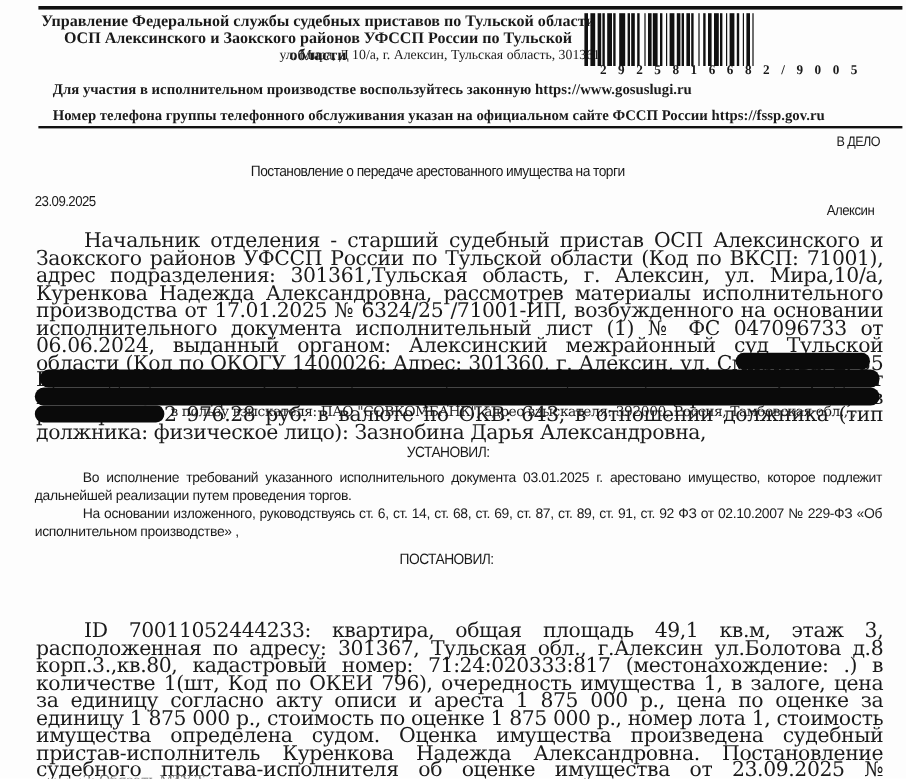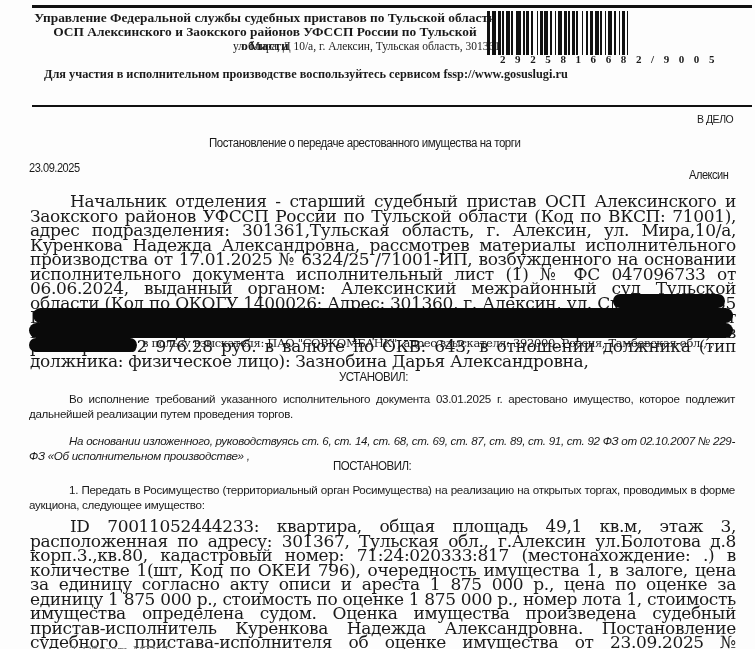--- a/index.html
+++ b/index.html
@@ -91,41 +91,41 @@
         <div style="width: 1px; height: 44px; background: rgb(17, 17, 17);"></div>
         <div style="width: 2px; height: 44px; background: transparent;"></div>
         <div style="width: 3px; height: 44px; background: rgb(17, 17, 17);"></div>
         <div style="width: 2px; height: 44px; background: transparent;"></div>
         <div style="width: 1px; height: 44px; background: rgb(17, 17, 17);"></div>
         <div style="width: 2px; height: 44px; background: transparent;"></div>
       </div>
   </div>
   <div class="bar-num">2925816682/9005</div>
 
-  <div class="notice" style="top:67px;">Для участия в исполнительном производстве воспользуйтесь сервисом fssp://www.gosuslugi.ru</div>
+  <div class="notice" style="top:67px;">Для участия в исполнительном производстве воспользуйтесь законную https://www.gosuslugi.ru</div>
+  <div class="notice" style="top:89px;">Номер телефона группы телефонного обслуживания указан на официальном сайте ФССП России https://fssp.gov.ru</div>
 
   <div class="rule-bottom"></div>
 
   <div class="abs sans-cond" style="left:697px; top:113px;">В ДЕЛО</div>
   <div class="abs sans-cond" style="left:209px; top:136px; font-size:12.5px;">Постановление о передаче арестованного имущества на торги</div>
   <div class="abs sans-cond" style="left:29px; top:161px; font-size:12px;">23.09.2025</div>
   <div class="abs sans-cond" style="left:689px; top:168px; font-size:12px;">Алексин</div>
 
   <div class="body-text indent" style="top:194px;">Начальник отделения - старший судебный пристав ОСП Алексинского и Заокского районов УФССП России по Тульской области (Код по ВКСП: 71001), адрес подразделения: 301361,Тульская область, г. Алексин, ул. Мира,10/а, Куренкова Надежда Александровна, рассмотрев материалы исполнительного производства от 17.01.2025 № 6324/25 /71001-ИП, возбужденного на основании исполнительного документа исполнительный лист (1) № ФС 047096733 от 06.06.2024, выданный органом: Алексинский межрайонный суд Тульской области (Код по ОКОГУ 1400026; Адрес: 301360, г. Алексин, ул. Смирнова, д. 35 В) по делу № 2-665/24, вступившему в законную силу 01.07.2024, предмет исполнения: Задолженность по кредитным платежам (кроме ипотеки) в размере: 832 976.28 руб. в валюте по ОКВ: 643, в отношении должника (тип должника: физическое лицо): Зазнобина Дарья Александровна,</div>
 
   <div class="redact" style="left:613px; top:294px; width:112px; height:14px;"></div>
   <div class="redact" style="left:33px; top:308px; width:700px; height:15px;"></div>
   <div class="redact" style="left:29px; top:323px; width:704px; height:15px;"></div>
   <div class="redact" style="left:29px; top:338px; width:108px; height:14px;"></div>
 
   <div class="abs" style="left:142px; top:336px; width:600px; font-family:'DejaVu Serif', serif; font-size:11.5px; letter-spacing:-0.35px; white-space:nowrap;">в пользу взыскателя: ПАО "СОВКОМБАНК", адрес взыскателя: 392000, Россия, Тамбовская обл., ,</div>
 
   <div class="abs sans-cond" style="left:339px; top:370px; font-size:12.5px;">УСТАНОВИЛ:</div>
   <div class="abs" style="left:29px; top:391px; width:706px; font-family:'Liberation Sans', sans-serif; font-size:11.6px; line-height:15px; text-align:justify; text-indent:40px; letter-spacing:-0.3px;">Во исполнение требований указанного исполнительного документа 03.01.2025 г. арестовано имущество, которое подлежит дальнейшей реализации путем проведения торгов.</div>
-  <div class="abs" style="left:29px; top:433px; width:706px; font-family:'Liberation Sans', sans-serif; font-size:11.6px; line-height:15px; text-align:justify; text-indent:40px; letter-spacing:-0.3px;font-style:italic;">На основании изложенного, руководствуясь ст. 6, ст. 14, ст. 68, ст. 69, ст. 87, ст. 89, ст. 91, ст. 92 ФЗ от 02.10.2007 № 229-ФЗ «Об исполнительном производстве» ,</div>
+  <div class="abs" style="left:29px; top:421px; width:706px; font-family:'Liberation Sans', sans-serif; font-size:11.6px; line-height:15px; text-align:justify; text-indent:40px; letter-spacing:-0.3px;">На основании изложенного, руководствуясь ст. 6, ст. 14, ст. 68, ст. 69, ст. 87, ст. 89, ст. 91, ст. 92 ФЗ от 02.10.2007 № 229-ФЗ «Об исполнительном производстве» ,</div>
 
   <div class="abs sans-cond" style="left:333px; top:459px; font-size:12.5px;">ПОСТАНОВИЛ:</div>
-  <div class="abs" style="left:29px; top:482px; width:706px; font-family:'Liberation Sans', sans-serif; font-size:11.6px; line-height:15px; text-align:justify; text-indent:40px; letter-spacing:-0.3px;">1. Передать в Росимущество (территориальный орган Росимущества) на реализацию на открытых торгах, проводимых в форме аукциона, следующее имущество:</div>
 
   <div class="body-text indent" style="top:519px;">ID 70011052444233: квартира, общая площадь 49,1 кв.м, этаж 3, расположенная по адресу: 301367, Тульская обл., г.Алексин ул.Болотова д.8 корп.3.,кв.80, кадастровый номер: 71:24:020333:817 (местонахождение: .) в количестве 1(шт, Код по ОКЕИ 796), очередность имущества 1, в залоге, цена за единицу согласно акту описи и ареста 1 875 000 р., цена по оценке за единицу 1 875 000 р., стоимость по оценке 1 875 000 р., номер лота 1, стоимость имущества определена судом. Оценка имущества произведена судебный пристав-исполнитель Куренкова Надежда Александровна. Постановление судебного пристава-исполнителя об оценке имущества от 23.09.2025 № 71001/25 /454262.</div>
 
   <div class="abs" style="left:69px; top:643px; font-family:'DejaVu Serif', serif; font-size:11.5px; letter-spacing:-0.35px; white-space:nowrap; color:#777;">2. Обязать МТУ Т...</div>
 </div>
 
 </body></html>

